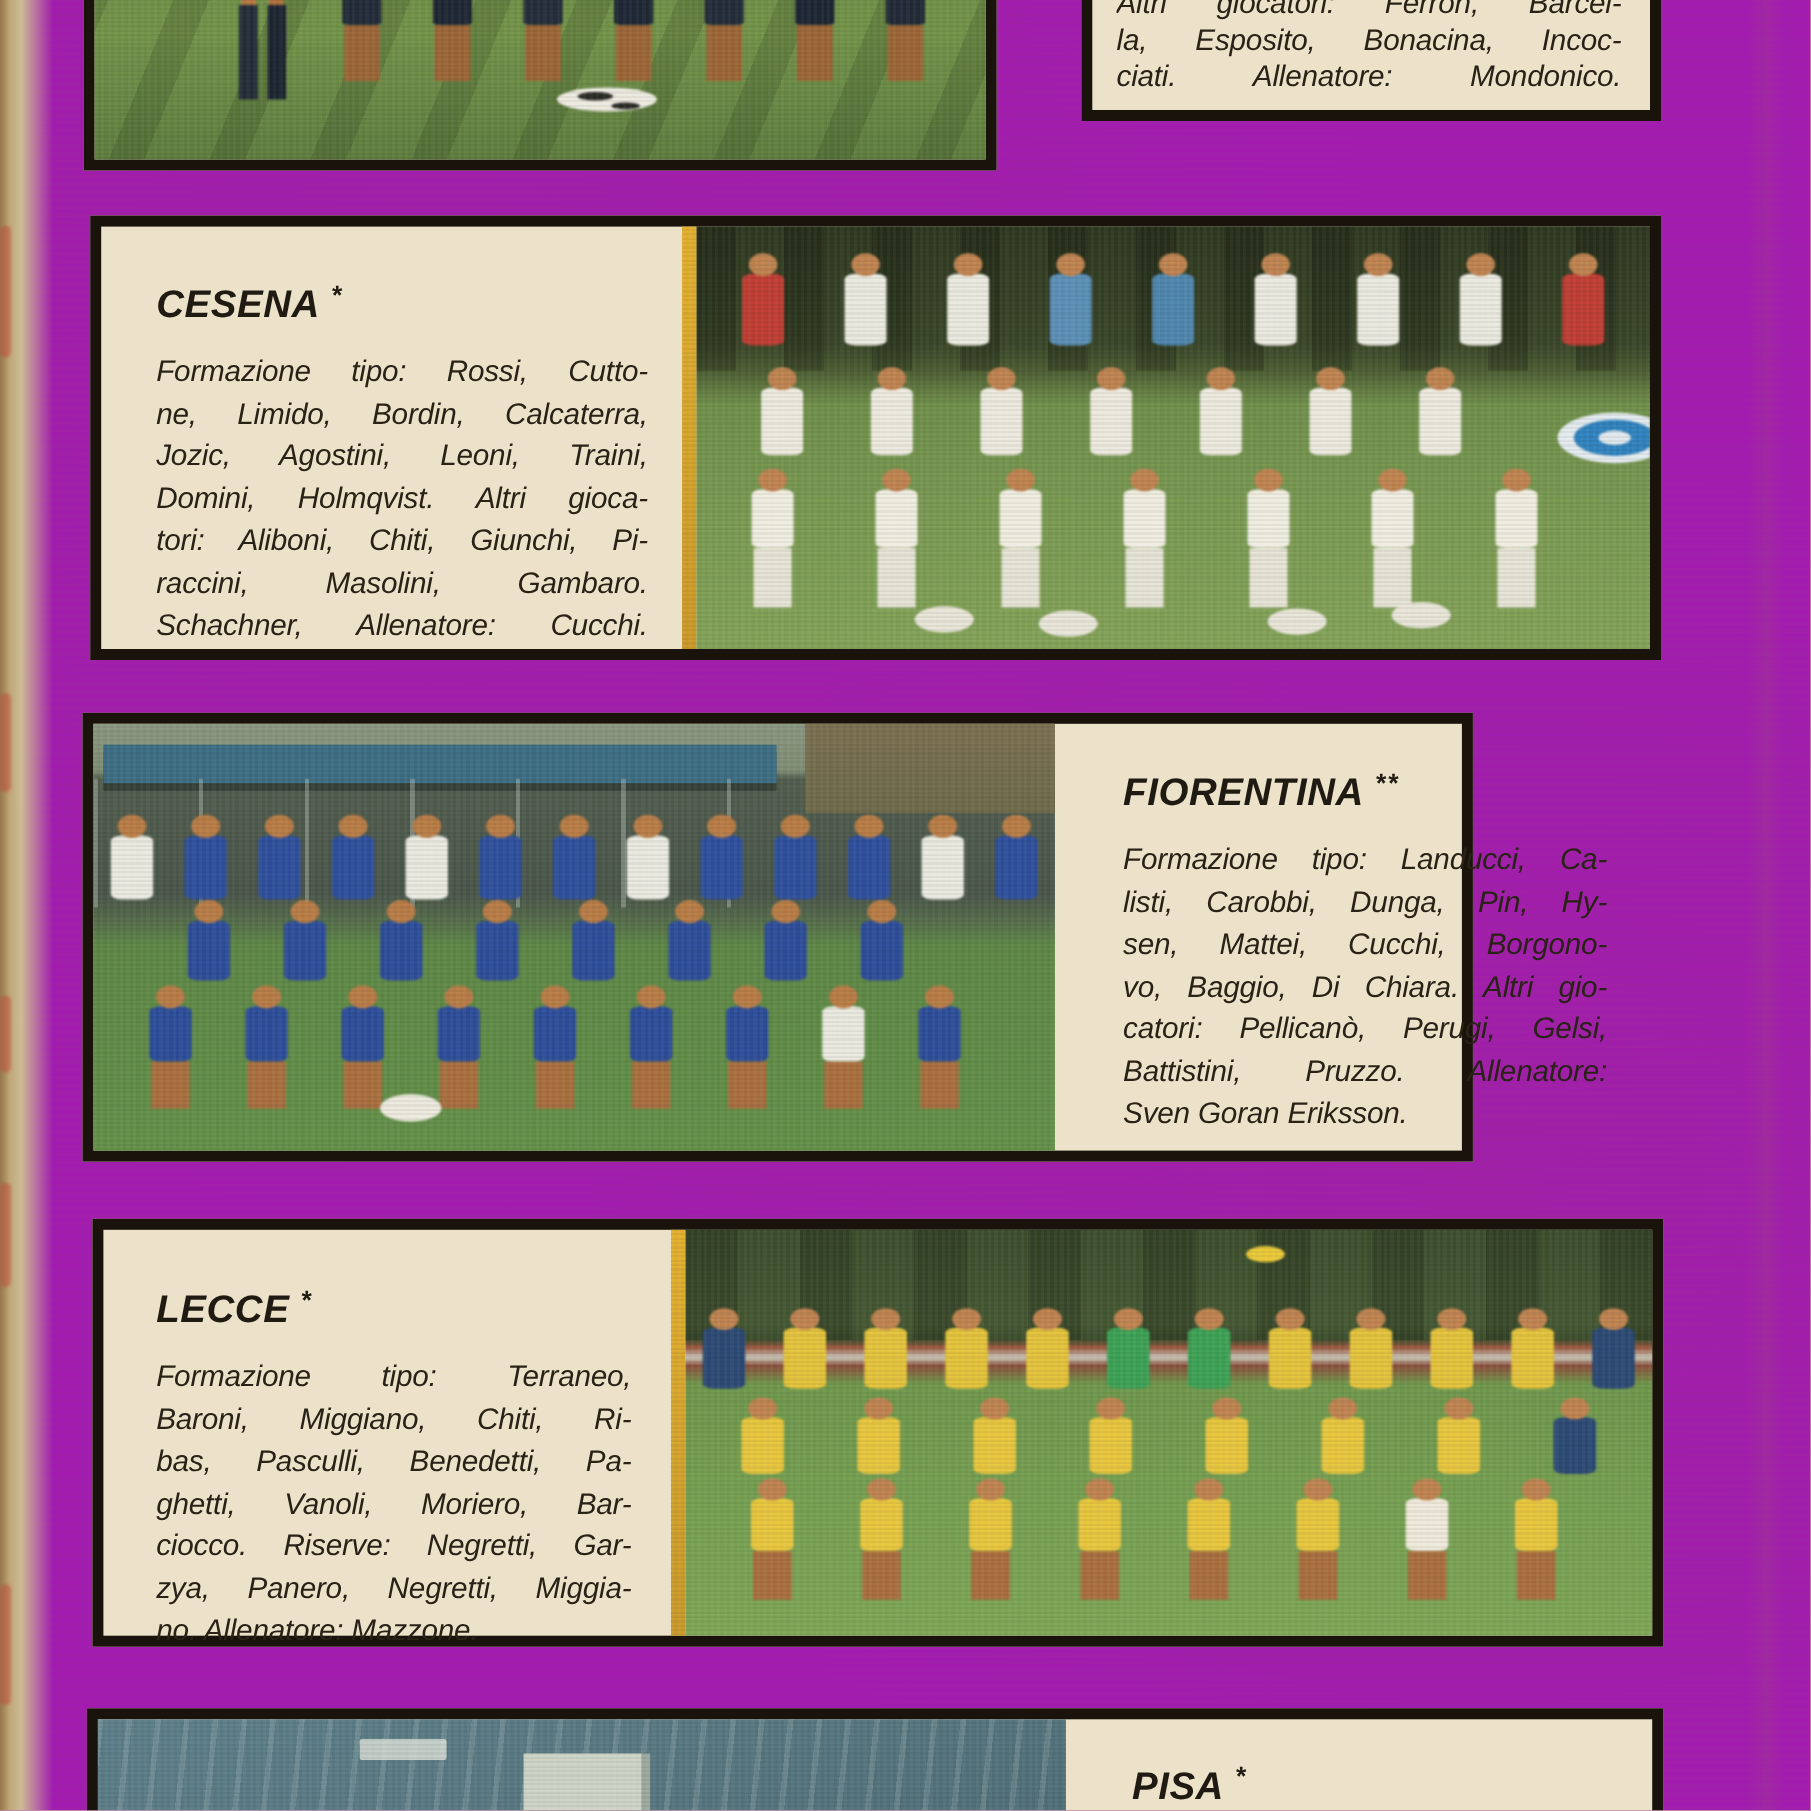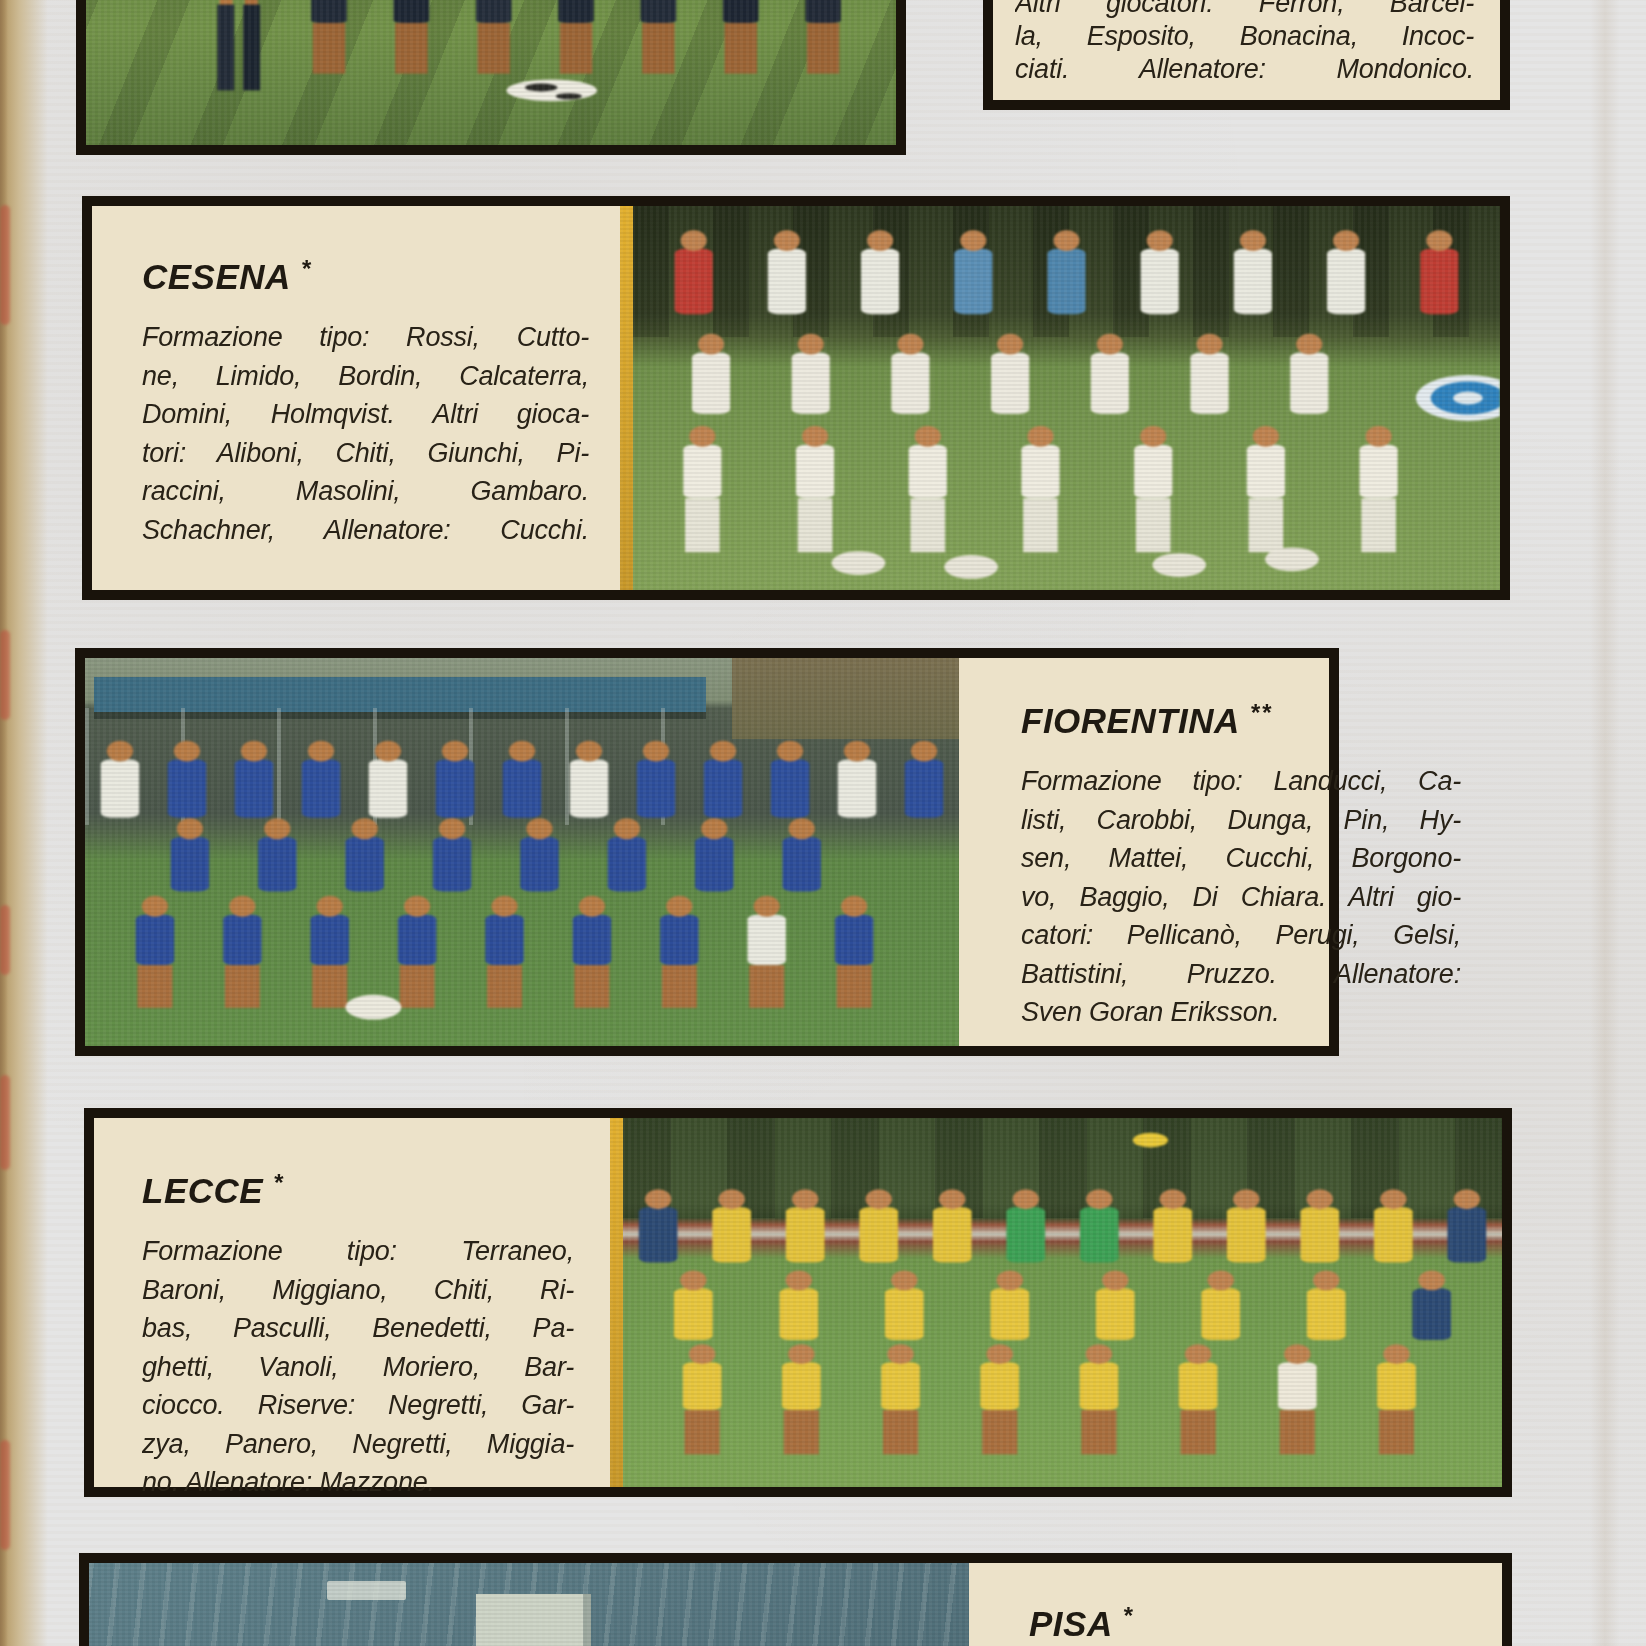--- a/index.html
+++ b/index.html
@@ -1,17 +1,17 @@
 <!DOCTYPE html>
 <html><head>
 <meta charset="utf-8">
 <style>
   html,body{margin:0;padding:0;background:#d8ccab;}
   .page{position:relative;width:1646px;height:1646px;overflow:hidden;
-        background:#e5e5e5;font-family:"Liberation Sans",sans-serif;}
+        background:#a21caf;font-family:"Liberation Sans",sans-serif;}
   .page::after{content:"";position:absolute;inset:0;pointer-events:none;
     background:
       radial-gradient(ellipse at 25% 18%, rgba(120,90,50,.05), transparent 50%),
       radial-gradient(ellipse at 82% 65%, rgba(120,90,50,.06), transparent 45%),
       repeating-linear-gradient(0deg, rgba(140,110,70,.03) 0 3px, transparent 3px 7px);}
   .left-edge{position:absolute;left:0;top:0;width:48px;height:100%;z-index:4;
     background:linear-gradient(90deg,#b2955f 0%,#cdbb95 40%,rgba(234,223,196,0) 100%);}
   .left-edge::before{content:"";position:absolute;left:0;top:0;width:8px;height:100%;
     background:linear-gradient(90deg,#96784f,rgba(178,149,95,0));}
   .right-shade{position:absolute;right:26px;top:0;width:30px;height:100%;z-index:3;
@@ -122,20 +122,21 @@
       <div class="tline">la, Esposito, Bonacina, Incoc-</div>
       <div class="tline">ciati. Allenatore: Mondonico.</div>
     </div>
   </section>
 
   <section class="panel" style="left:82px;top:196px;width:1428px;height:404px">
     <div class="tcol" style="left:50px;top:40px;width:447px">
       <h2 class="team-title"><span>CESENA</span><sup class="stars">*</sup></h2>
       <div class="tline">Formazione tipo: Rossi, Cutto-</div>
       <div class="tline">ne, Limido, Bordin, Calcaterra,</div>
+      <div class="tline">Jozic, Agostini, Leoni, Traini,</div>
       <div class="tline">Domini, Holmqvist. Altri gioca-</div>
       <div class="tline">tori: Aliboni, Chiti, Giunchi, Pi-</div>
       <div class="tline">raccini, Masolini, Gambaro.</div>
       <div class="tline">Schachner, Allenatore: Cucchi.</div>
     </div>
     <div style="position:absolute;left:528px;top:0;right:0;bottom:0">
       <div class="ystrip"></div>
       <div class="photo photo-cesena" style="left:13px">
         <div class="tree-mottle"></div>
       <svg viewBox="0 0 100 100" preserveAspectRatio="none">

